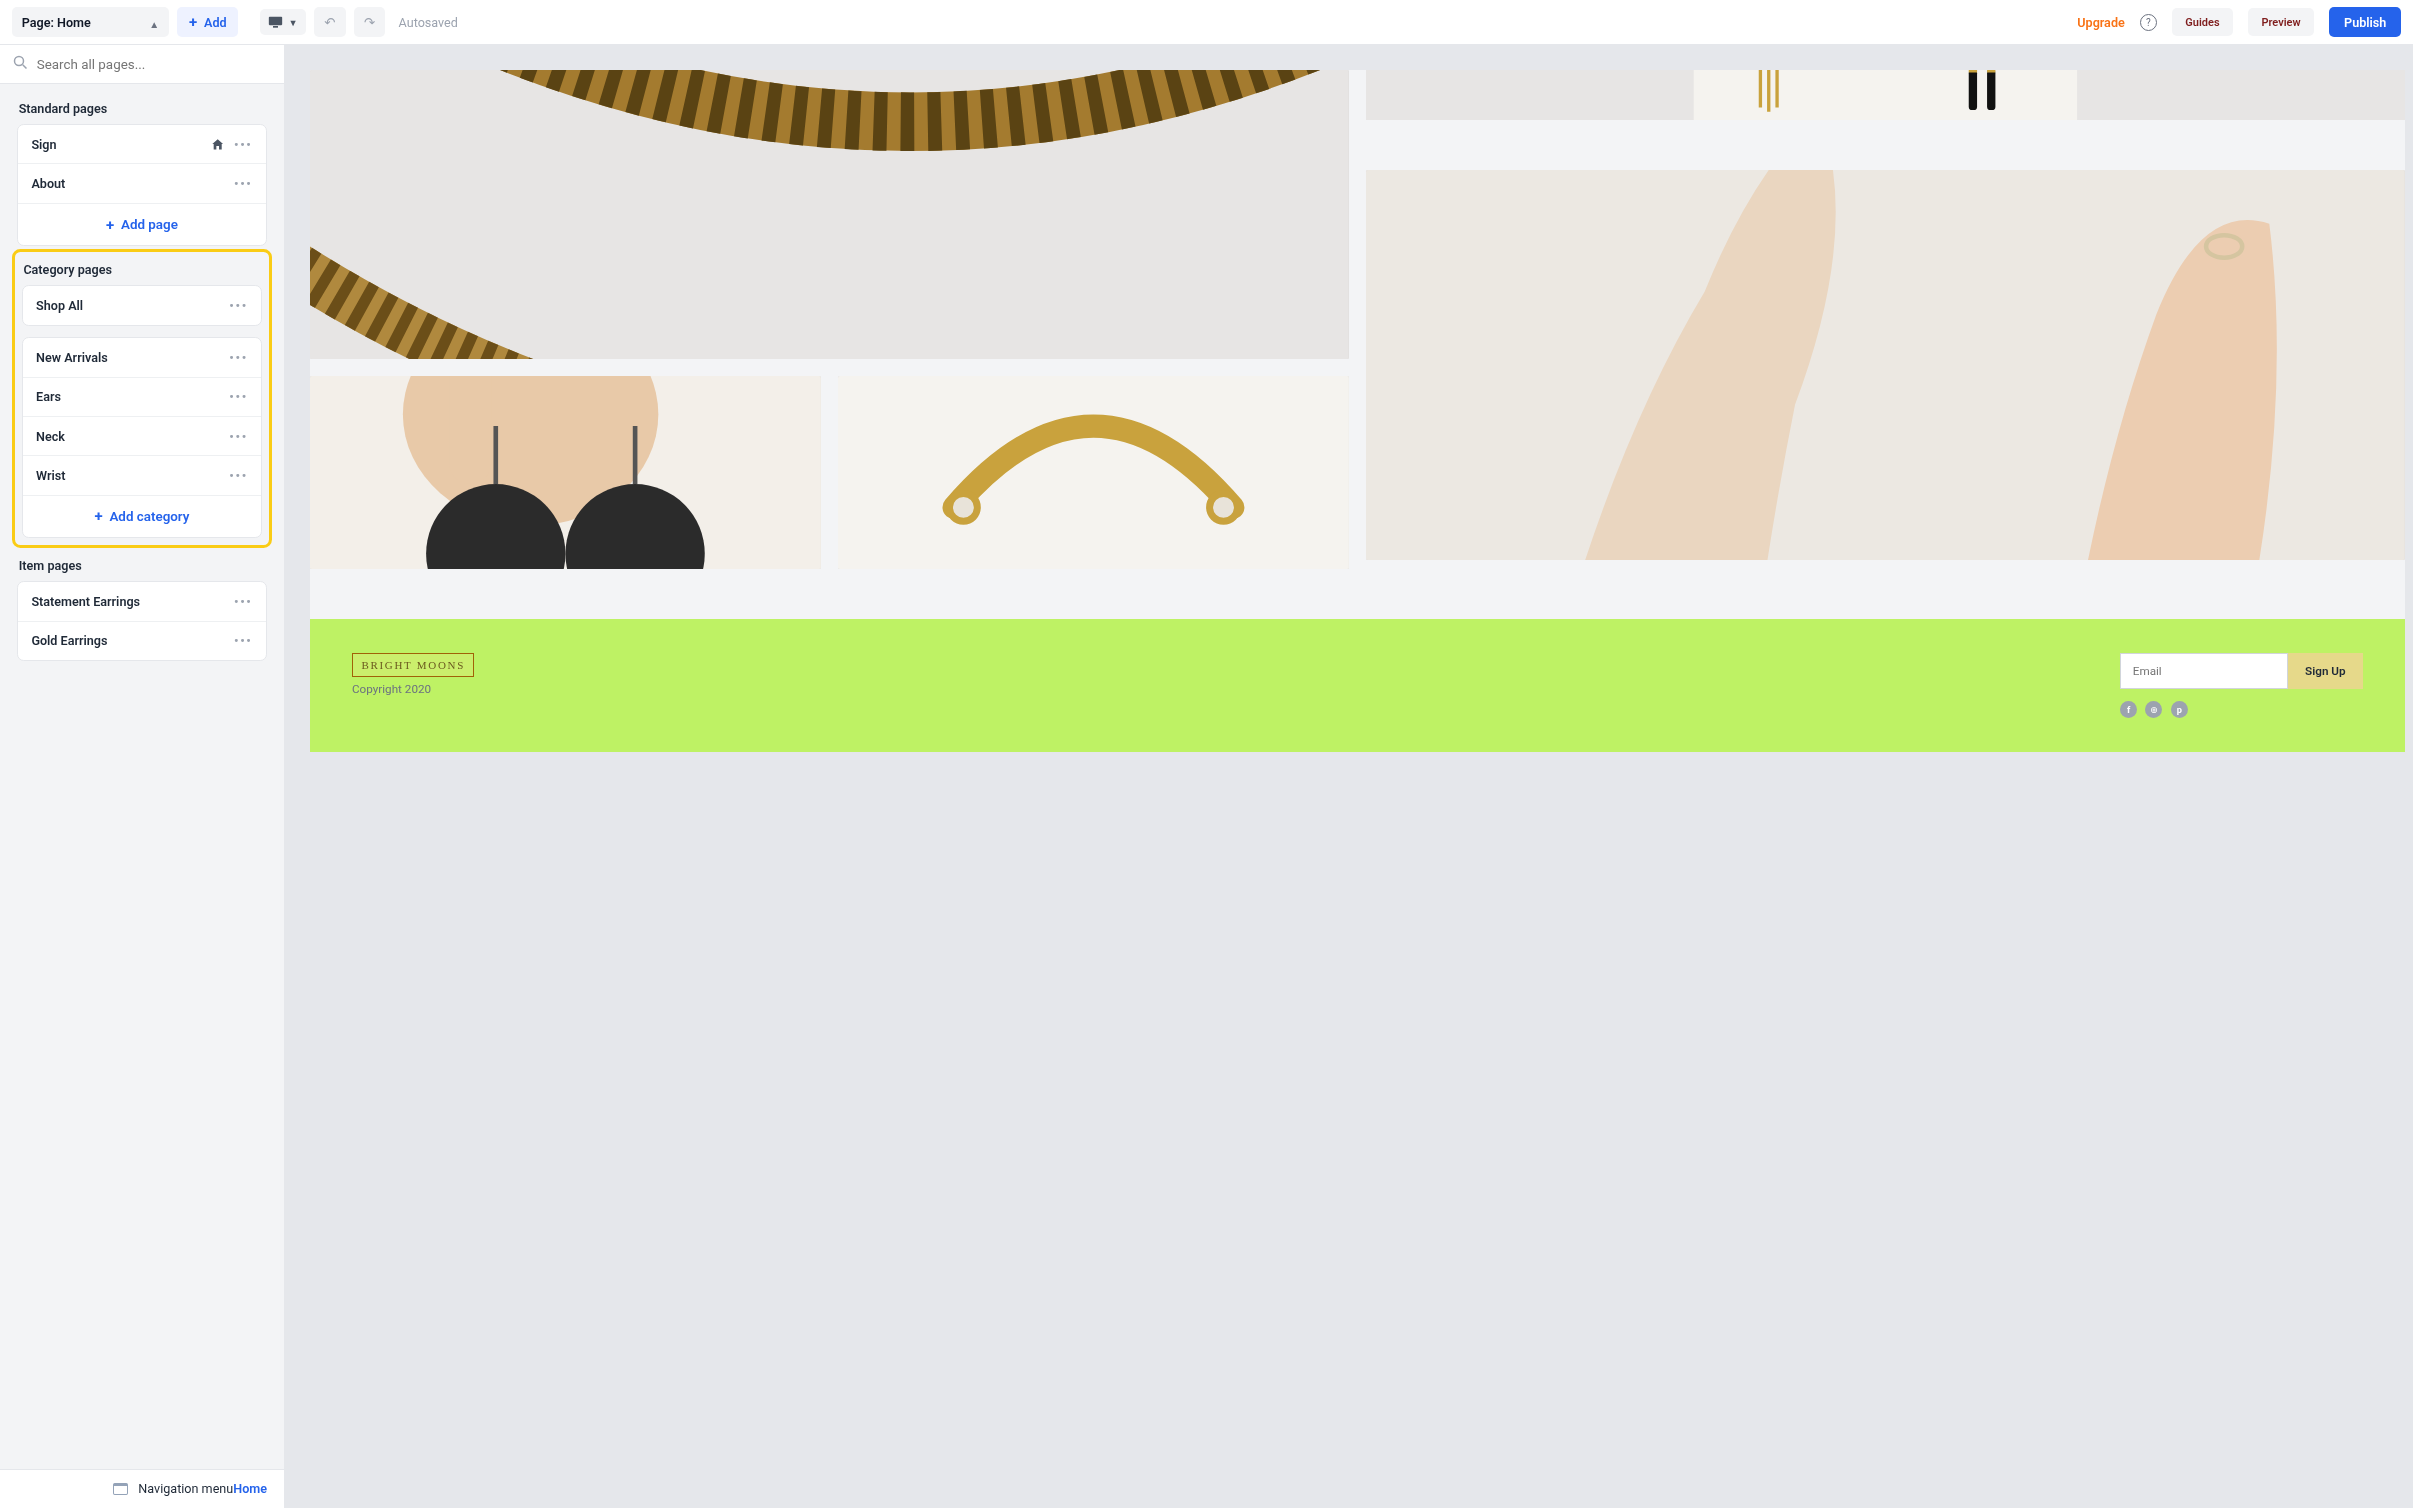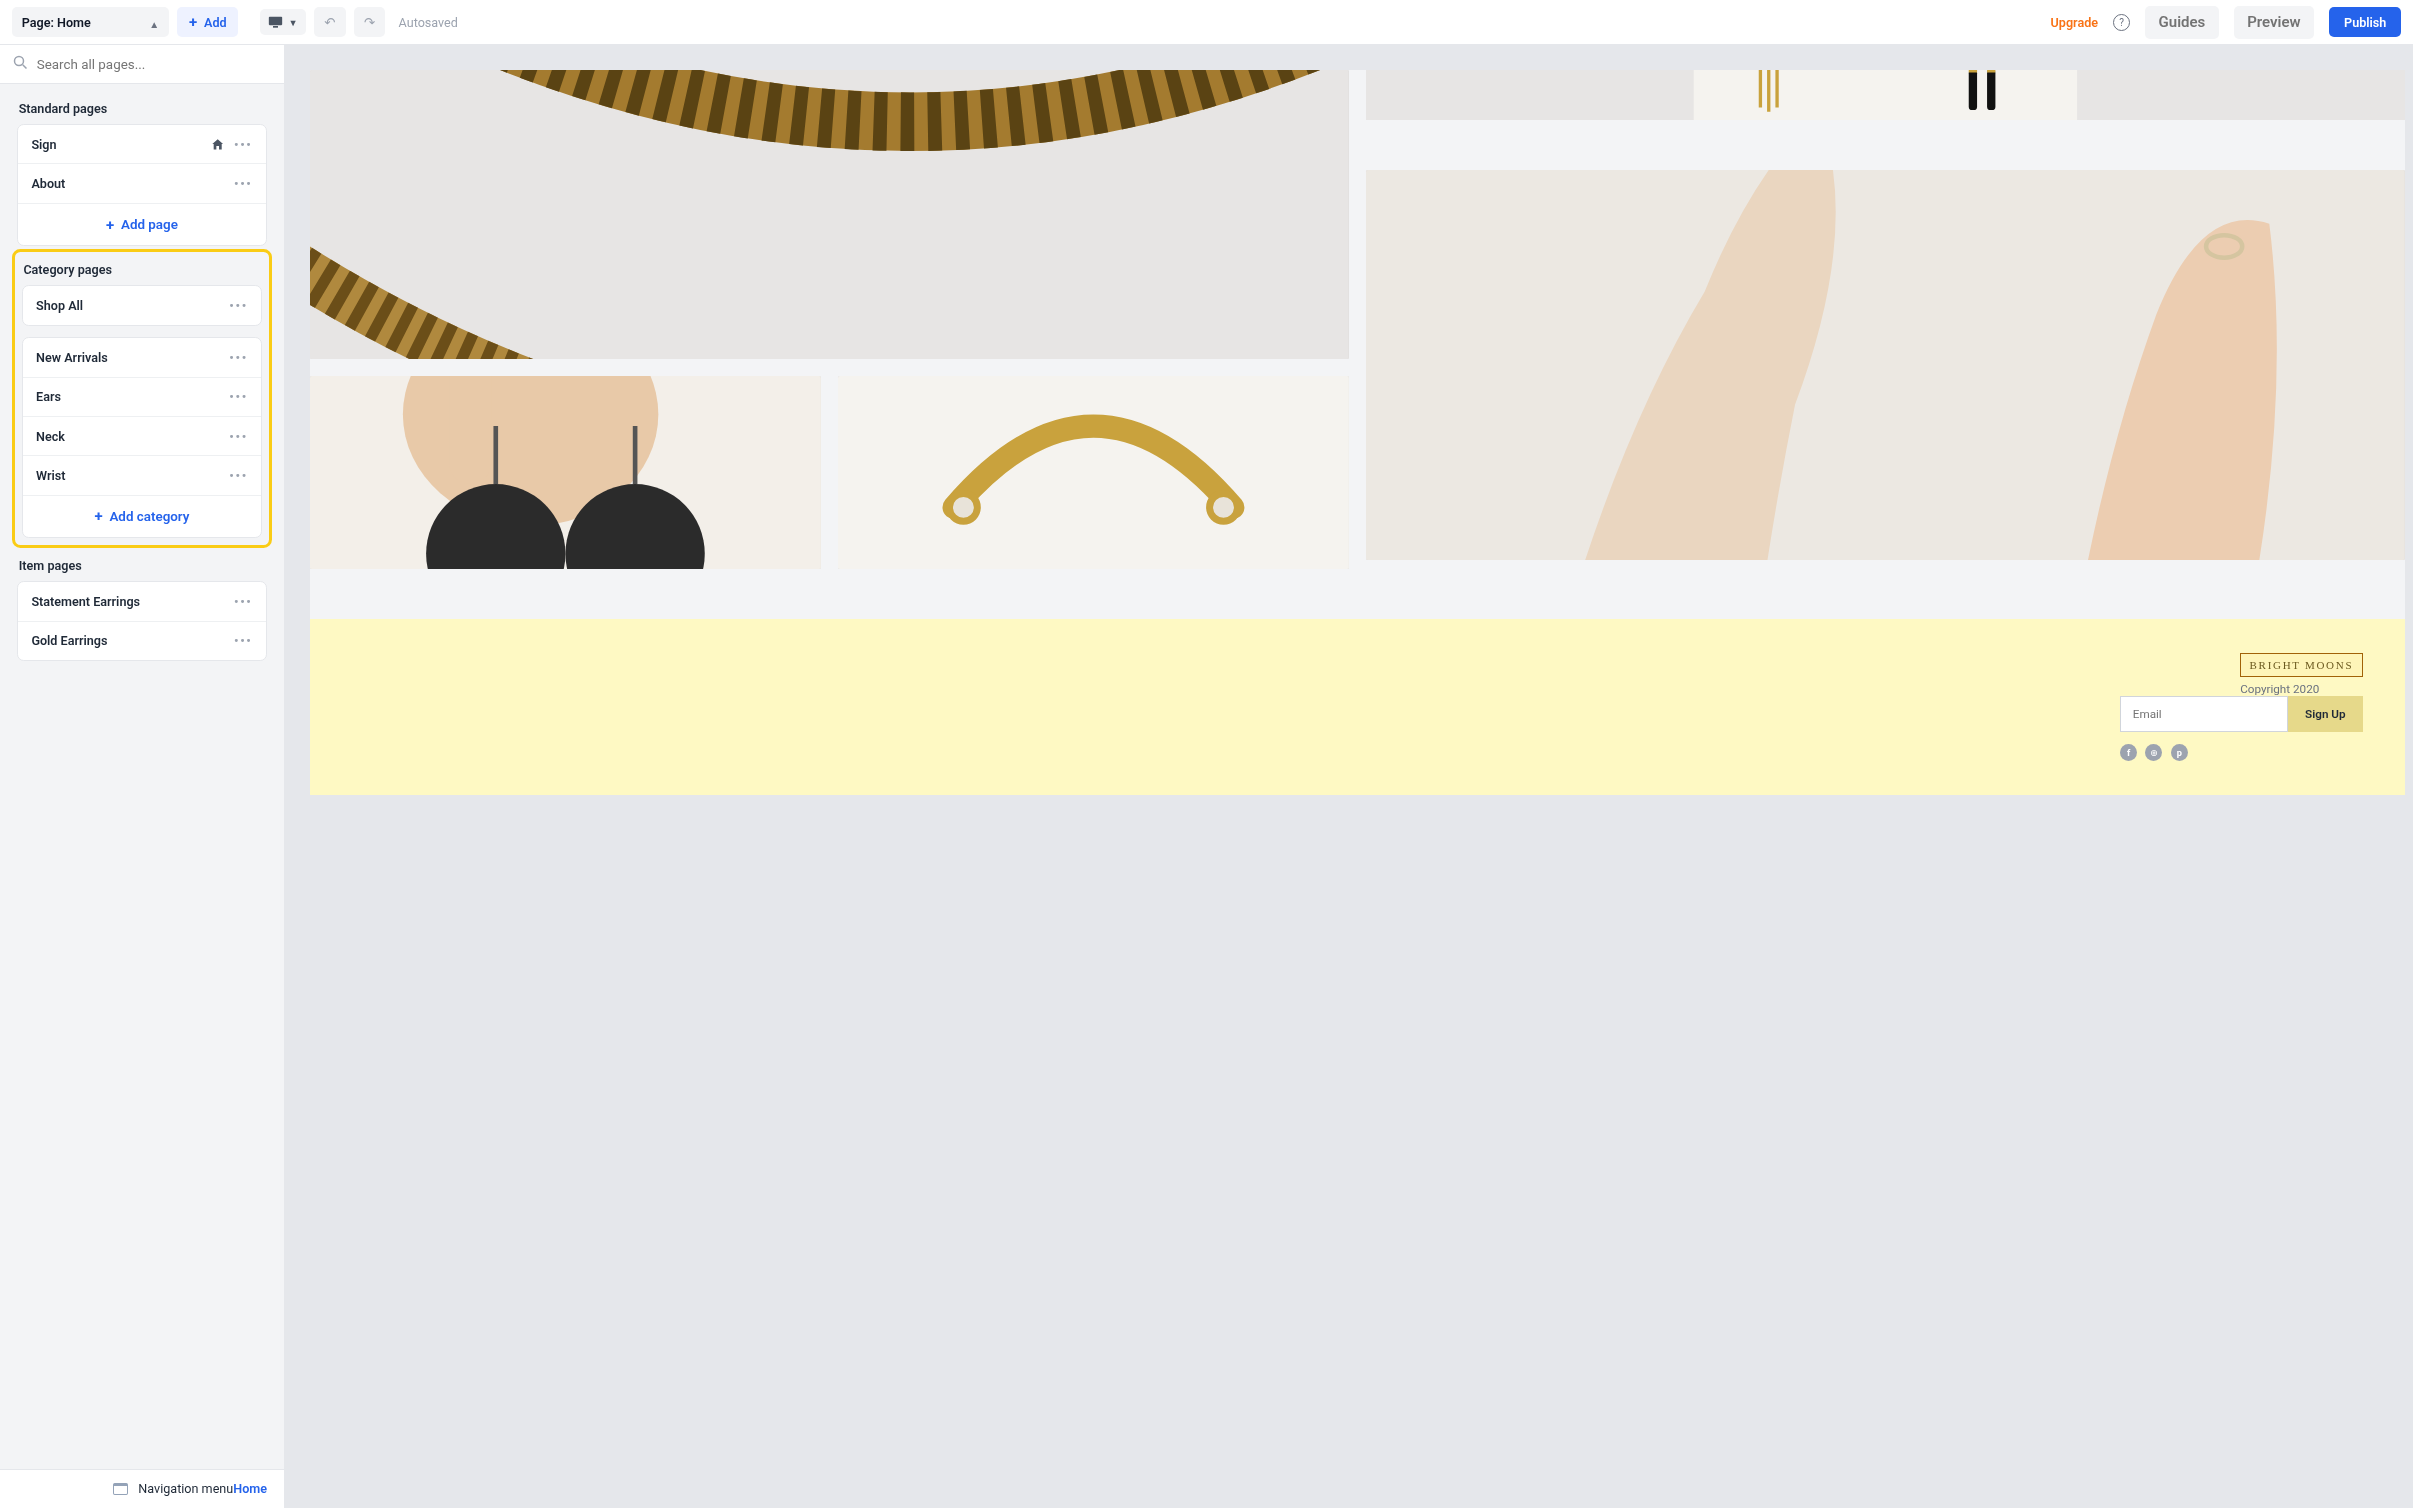--- a/index.html
+++ b/index.html
@@ -12,21 +12,21 @@
 .page-selector { display: flex; align-items: flex-end; background:#f3f4f6; border-radius:5px; padding: 7.5px 10px; gap:8.4px; font-size:12.6px; font-weight:600; color:#111827; cursor:pointer; }
 .page-selector .caret { font-size:10px; color:#6b7280; margin-left:50px; }
 .add-btn { display:flex; align-items:center; gap:6.7px; background:#eef2ff; color:#2563eb; padding:7.5px 11.7px; border-radius:5px; font-size:12.6px; font-weight:600; cursor:pointer; }
 .add-btn .plus { font-size:15px; line-height:1; font-weight:700; }
 .device-btn { margin-left:13.4px; display:flex; align-items:center; gap:5px; background:#f3f4f6; padding:7.5px 8.4px; border-radius:5px; cursor:pointer; color:#4b5563; font-size:11.7px; }
 .icon-btn { background:#f3f4f6; color:#9ca3af; padding:7.5px 10px; border-radius:5px; cursor:pointer; font-size:13.4px; }
 .autosaved { color:#9ca3af; font-size:12.6px; margin-left:5px; }
 .spacer { flex:1; }
 .upgrade { color:#f97316; font-weight:600; font-size:12.6px; cursor:pointer; }
 .help-circle { width:17px; height:17px; border:1.3px solid #6b7280; border-radius:50%; display:flex; align-items:center; justify-content:center; font-size:10px; color:#6b7280; cursor:pointer; margin-left:6.7px; }
-.btn-grey { background:#f3f4f6; color:#737373; padding:7.5px 13.4px; border-radius:5px; font-size:15px; font-weight:600; cursor:pointer; margin-left:6.7px; }
+.btn-grey { background:#f3f4f6; color:#7f1d1d; padding:7.5px 13.4px; border-radius:5px; font-size:11px; font-weight:600; cursor:pointer; margin-left:6.7px; }
 .btn-primary { background:#2563eb; color:#fff; padding:7.5px 15px; border-radius:5px; font-size:12.6px; font-weight:600; cursor:pointer; margin-left:6.7px; }
 
 
 .body { display:flex; flex:1; min-height:0; }
 
 
 .sidebar { width:285px; background:#f3f4f6; display:flex; flex-direction:column; border-right:0.8px solid #e5e7eb; }
 .search-row { padding:10px 13.4px; display:flex; align-items:center; gap:8.4px; border-bottom:0.8px solid #e5e7eb; background:#fff; }
 .search-row .mag { color:#9ca3af; }
 .search-row input { border:none; outline:none; font-size:13.4px; color:#3b82f6; width:100%; background:transparent; }
@@ -53,21 +53,21 @@
 .gallery { padding:0 0 50px 0; }
 .gallery-grid { display:grid; grid-template-columns: 1fr 1fr; gap:17px; padding: 0 0 0 0; }
 .col-left { display:flex; flex-direction:column; gap:17px; }
 .img-tile { background:#d6d3d1; border-radius:1.7px; position:relative; overflow:hidden; }
 .tile-large { height:289px; }
 .tile-small { height:193px; }
 .col-left-row2 { display:grid; grid-template-columns:1fr 1fr; gap:17px; }
 .tile-tall { height:490px; }
 .top-strip { height:50px; background:#e7e5e4; display:flex; align-items:flex-end; justify-content:space-around; padding:0 34px; }
 
-.footer { background:#fef9c3; padding: 34px 42px; display:flex; align-items:flex-end; justify-content:space-between;flex-direction:column; }
+.footer { background:#bef264; padding: 34px 42px; display:flex; align-items:flex-start; justify-content:space-between; }
 .logo { border:0.8px solid #a16207; padding:5px 8.4px; font-family: Georgia, serif; letter-spacing:1.7px; color:#6b5a1f; font-size:11px; background:#fde68a33; }
 .subscribe { display:flex; }
 .subscribe input { border:0.8px solid #d1d5db; padding:10px 11.7px; font-size:11.7px; width:168px; color:#4b5563; background:#fff; }
 .subscribe button { border:none; background:#e6d98a; color:#1f2937; font-weight:600; padding:10px 17px; font-size:11.7px; cursor:pointer; }
 .social { display:flex; gap:8.4px; margin-top:11.7px; }
 .social .circ { width:17px; height:17px; border-radius:50%; background:#9ca3af; display:flex; align-items:center; justify-content:center; color:#fff; font-size:9.2px; font-weight:700; }
 .copyright { color:#6b7280; font-size:11.7px; margin-top:5px; }
 
 
 .tile-large svg, .tile-small svg, .tile-tall svg { width:100%; height:100%; display:block; }

